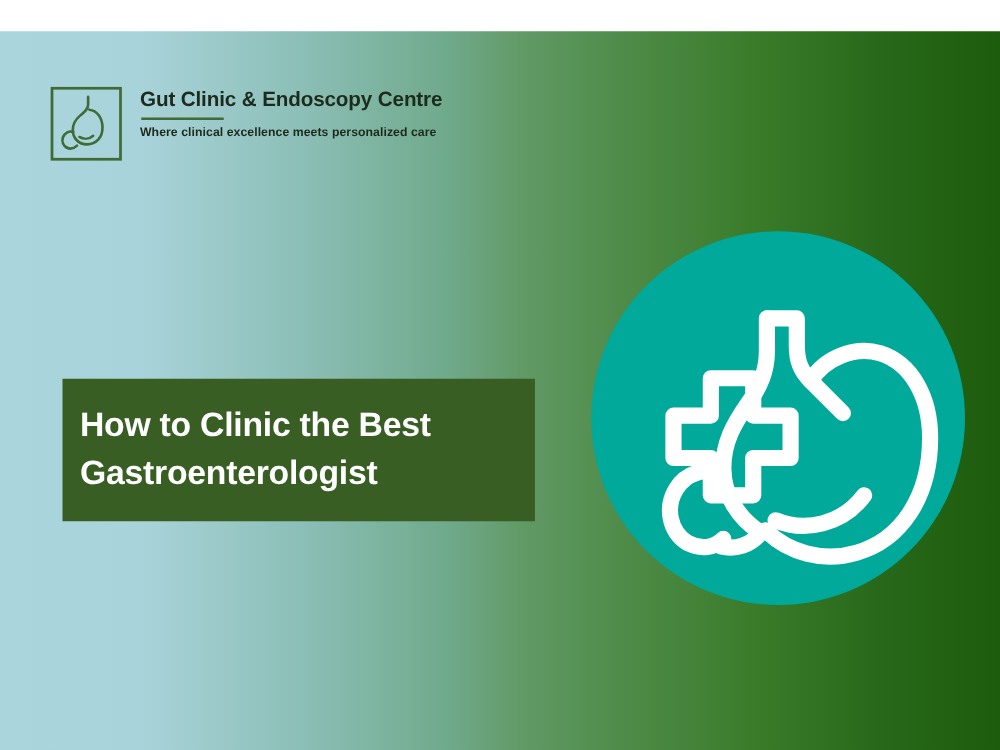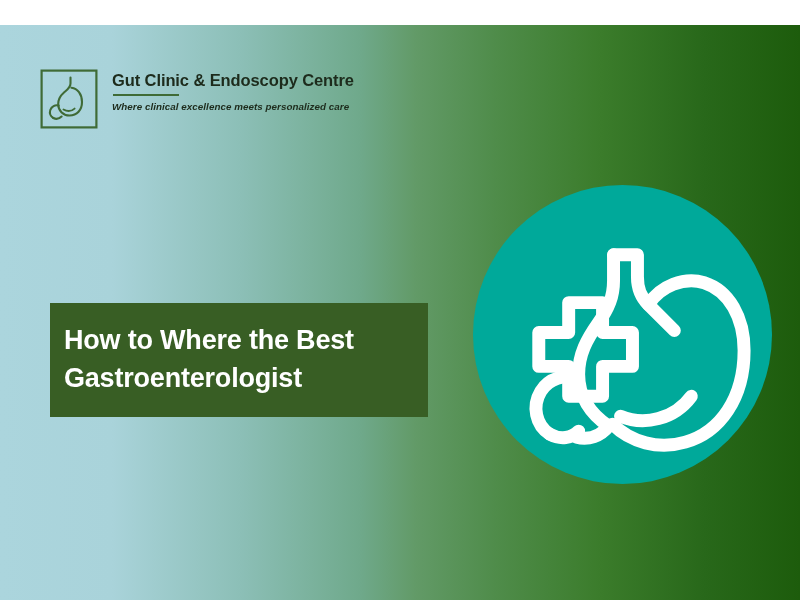--- a/index.html
+++ b/index.html
@@ -64,21 +64,20 @@
   }
   .logo-sub {
     font-size: 10.5px;
     color: #1d2b1c;
     letter-spacing: 0.15px;
     line-height: 1.25;
     white-space: nowrap;
   }
   .logo-tag {
     font-size: 9.8px;
-    font-style: italic;
     font-weight: bold;
     color: #1d2b1c;
     letter-spacing: 0.05px;
     line-height: 1.3;
     margin-top: 1px;
     white-space: nowrap;
   }
 
   
   #headline-box {
@@ -144,21 +143,21 @@
     </span>
 
     <div id="logo-text">
       <div class="logo-title">Gut Clinic &amp; Endoscopy Centre</div>
       <div class="logo-rule"></div>
       <div class="logo-tag">Where clinical excellence meets personalized care</div>
     </div>
   </div>
 
   <div id="headline-box">
-    <div id="headline-text">How to Where the Best Gastroenterologist</div>
+    <div id="headline-text">How to Clinic the Best Gastroenterologist</div>
   </div>
 
   <div id="icon-badge">
     <div id="icon-circle"></div>
     <span id="stomach-glyph">
       <svg viewBox="0 0 300 300" width="299" height="299" aria-hidden="true">
         <g fill="none" stroke="#ffffff" stroke-width="13" stroke-linecap="round" stroke-linejoin="round">
 
           <path d="M141 70
                    L165 70

